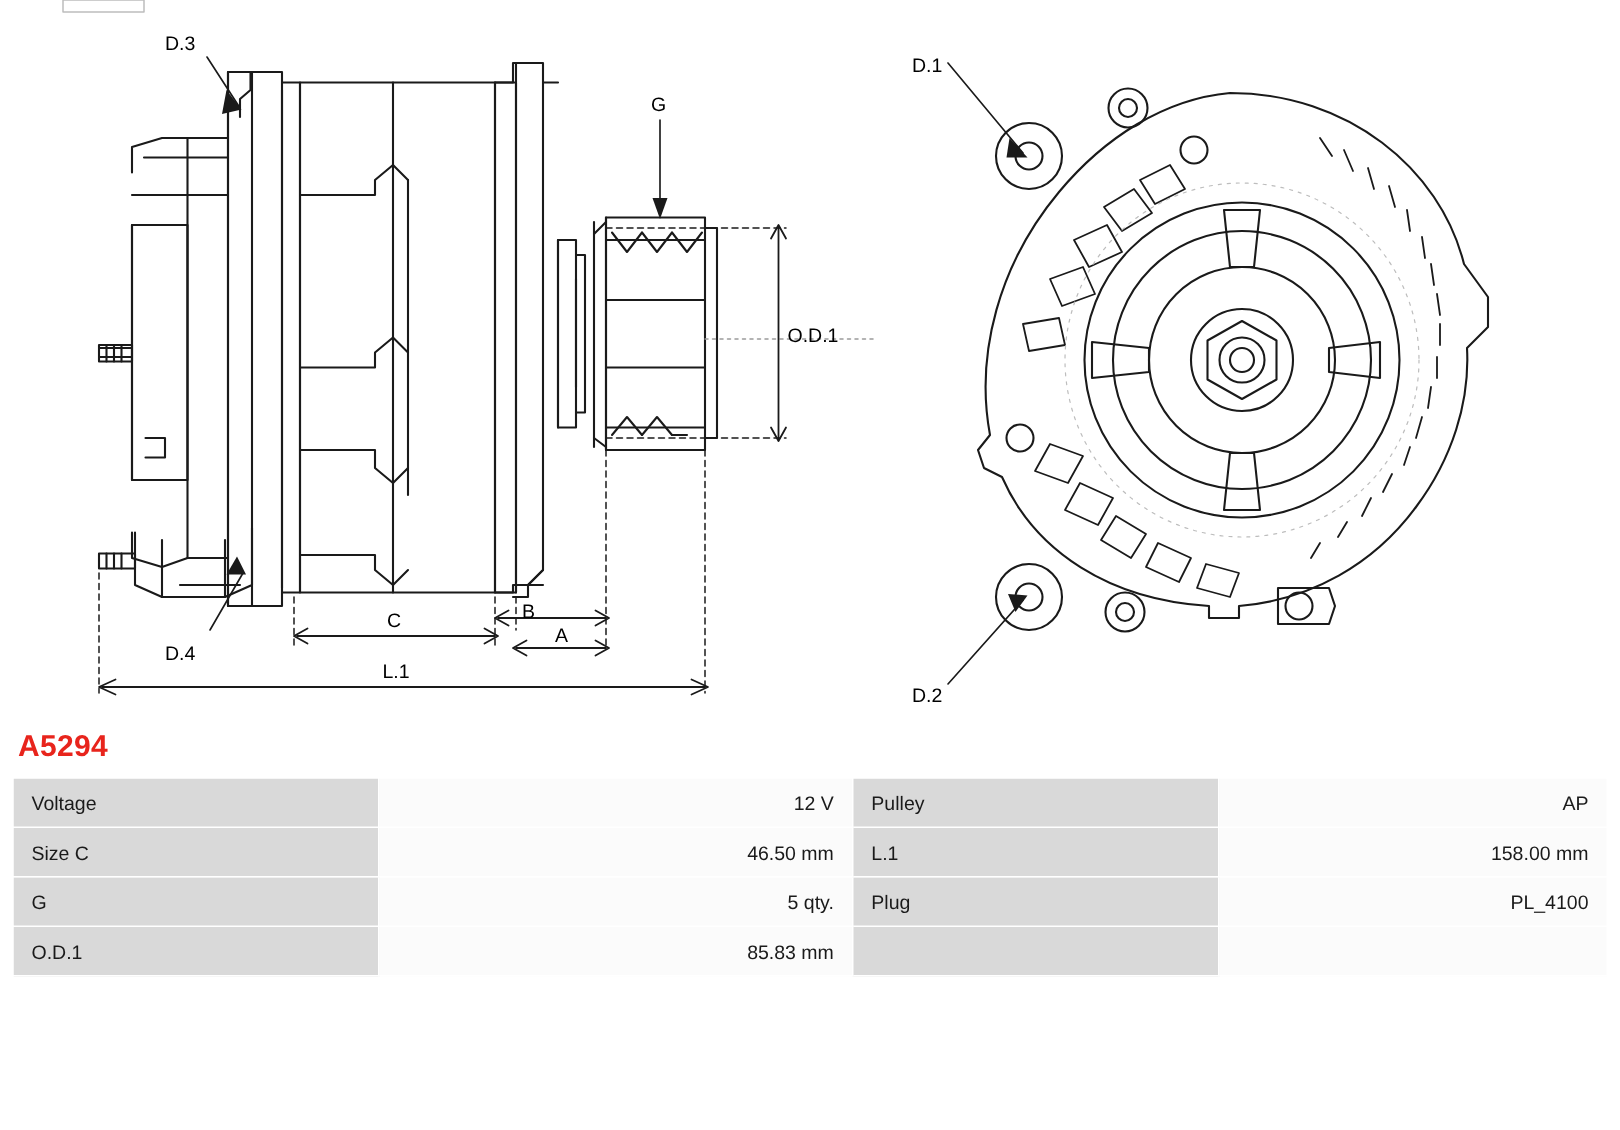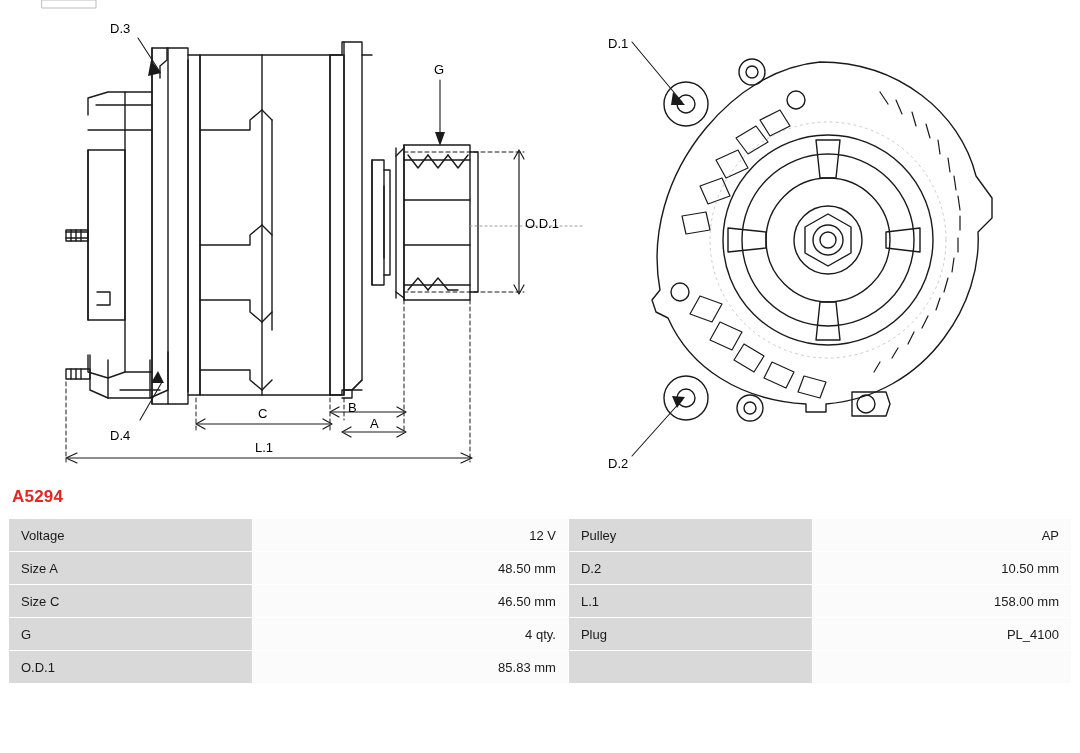--- a/index.html
+++ b/index.html
@@ -22,21 +22,21 @@
   #diagram-svg { display: block; }
   .lbl {
     font-family: "Liberation Sans", sans-serif;
     font-size: 13px;
     fill: #000000;
   }
   #part-number {
     position: absolute;
     left: 12px;
     top: 487px;
-    font-size: 17px;
+    font-size: 20px;
     font-weight: bold;
     color: #e8241c;
     letter-spacing: 0.2px;
   }
   #spec-table {
     position: absolute;
     left: 8px;
     top: 518px;
     width: 1064px;
     border-collapse: collapse;
@@ -276,34 +276,28 @@
 
 <table id="spec-table">
   <tbody>
     <tr>
       <td class="key">Voltage</td>
       <td class="val left-col">12 V</td>
       <td class="key">Pulley</td>
       <td class="val">AP</td>
     </tr>
     <tr>
-      <td class="key">Size A</td>
-      <td class="val left-col">48.50 mm</td>
-      <td class="key">D.2</td>
-      <td class="val">10.50 mm</td>
-    </tr>
-    <tr>
       <td class="key">Size C</td>
       <td class="val left-col">46.50 mm</td>
       <td class="key">L.1</td>
       <td class="val">158.00 mm</td>
     </tr>
     <tr>
       <td class="key">G</td>
-      <td class="val left-col">4 qty.</td>
+      <td class="val left-col">5 qty.</td>
       <td class="key">Plug</td>
       <td class="val">PL_4100</td>
     </tr>
     <tr>
       <td class="key">O.D.1</td>
       <td class="val left-col">85.83 mm</td>
       <td class="empty-key"></td>
       <td class="empty-val"></td>
     </tr>
   </tbody>

